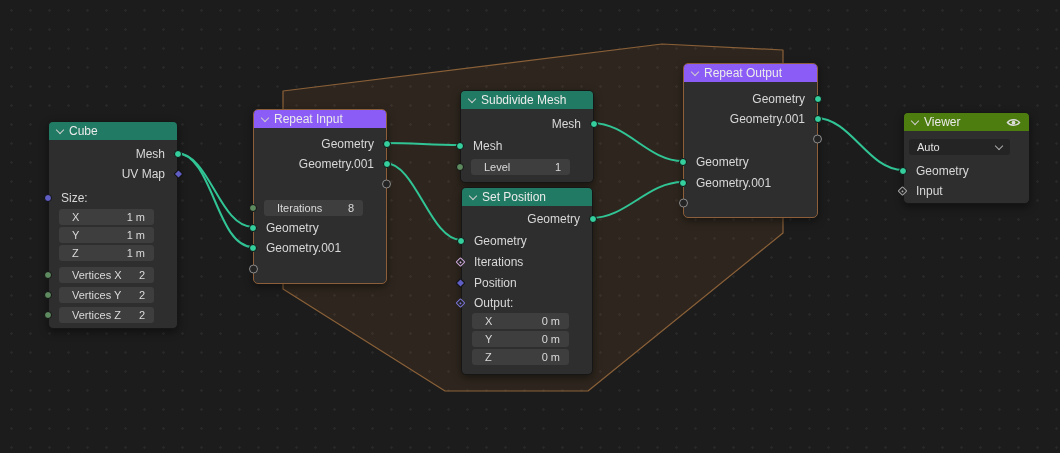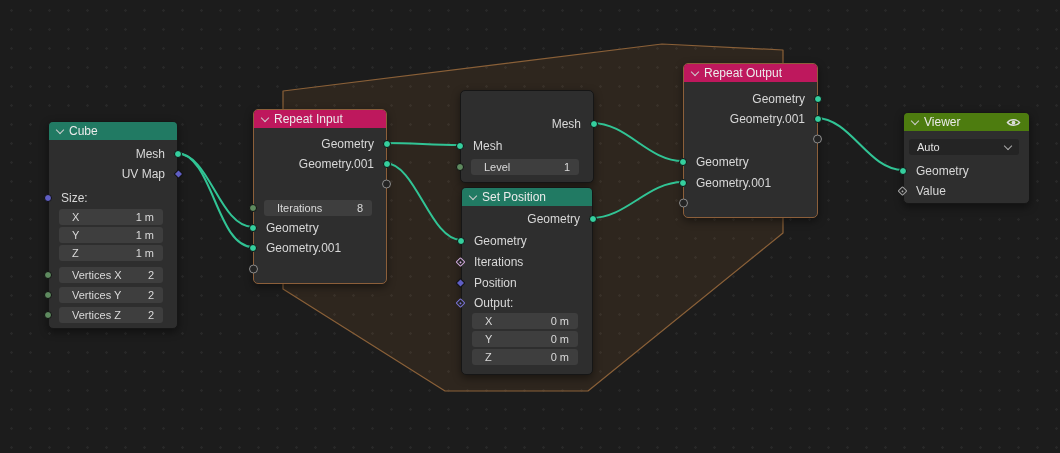--- a/index.html
+++ b/index.html
@@ -17,35 +17,35 @@
     box-shadow:0 3px 8px rgba(0,0,0,0.45);
     color:#d8d8d8; font-size:12px;
   }
   .node.zone-node{border-color:#8c5f3a;}
   .hdr{
     position:absolute; top:0; left:0; right:0; height:18px;
     border-radius:4px 4px 0 0; display:flex; align-items:center;
     gap:6px; padding:0 8px; color:#ebebeb; font-size:12px; white-space:nowrap;
   }
   .hdr-teal{background:#217a63;}
-  .hdr-dark{background:#be185d;}
+  .hdr-dark{background:#8b5cf6;}
   .hdr-red{background:#4d7c0f;}
   .chev{
     display:inline-block; width:5px; height:5px; flex:0 0 auto;
     border-right:1.5px solid #cdcdcd; border-bottom:1.5px solid #cdcdcd;
     transform:rotate(45deg); margin-top:-3px;
   }
   .eye{margin-left:auto; display:flex; align-items:center;}
   .row{
     position:absolute; left:0; right:0; height:20px;
     display:flex; align-items:center; white-space:nowrap;
   }
   .row.out{justify-content:flex-end; padding-right:12px;}
   .row.in{justify-content:flex-start; padding-left:12px;}
-  .frow{position:absolute; left:0; right:4px; height:16px;padding-left:20px;}
+  .frow{position:absolute; left:0; right:13px; height:16px;padding-left:20px;}
   .field{
     position:absolute; left:10px; right:10px; top:0; bottom:0;
     background:#3e3e3e; border-radius:3px;
     display:flex; justify-content:space-between; align-items:center;
     padding:0 9px 0 13px; font-size:11px; color:#dadada;
   }
   .socket{
     position:absolute; top:50%; transform:translateY(-50%);
     width:8px; height:8px; border-radius:50%;
     border:1px solid #101010; box-sizing:border-box; z-index:3;
@@ -182,20 +182,24 @@
     <div class="row in" style="top:128px">
       <span class="socket left s-geo"></span>
       <span>Geometry.001</span>
     </div>
     <div class="row in" style="top:149px">
       <span class="socket left s-open"></span>
     </div>
   </div>
 
   <div class="node" style="left:460px; top:90px; width:132px; height:91px;">
+    <div class="hdr hdr-teal">
+      <span class="chev"></span>
+      <span>Subdivide Mesh</span>
+    </div>
     <div class="row out" style="top:23px">
       <span>Mesh</span>
       <span class="socket right s-geo"></span>
     </div>
     <div class="row in" style="top:45px">
       <span class="socket left s-geo"></span>
       <span>Mesh</span>
     </div>
     <div class="frow" style="top:68px">
       <span class="socket left s-int"></span>
@@ -296,17 +300,17 @@
         <span>Auto</span>
         <span class="chev"></span>
       </div>
     </div>
     <div class="row in" style="top:48px">
       <span class="socket left s-geo"></span>
       <span>Geometry</span>
     </div>
     <div class="row in" style="top:68px">
       <span class="socket left dmd dmd-dot c-float"></span>
-      <span>Value</span>
+      <span>Input</span>
     </div>
   </div>
 
 </div>
 
 </body></html>

